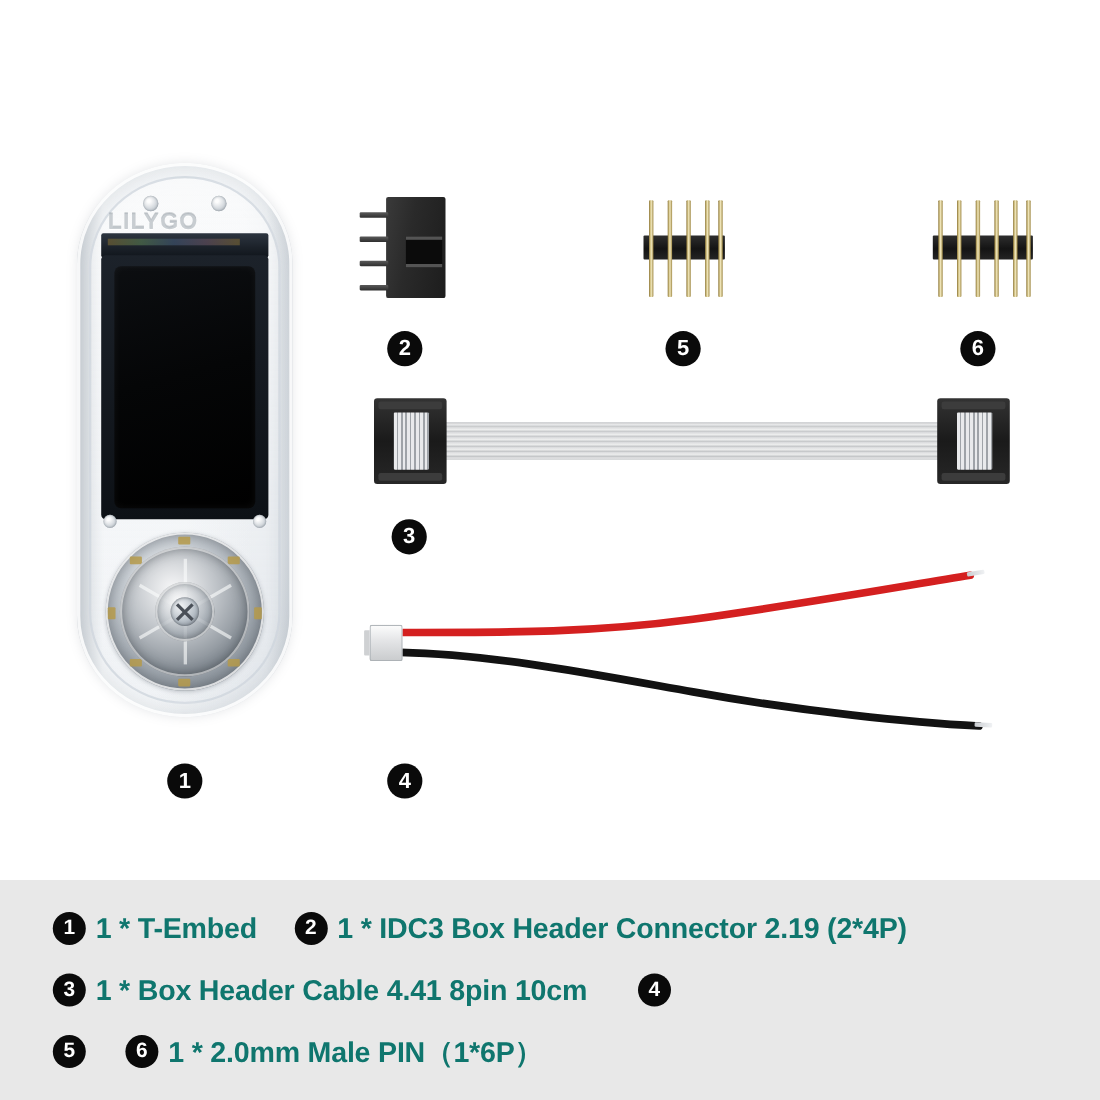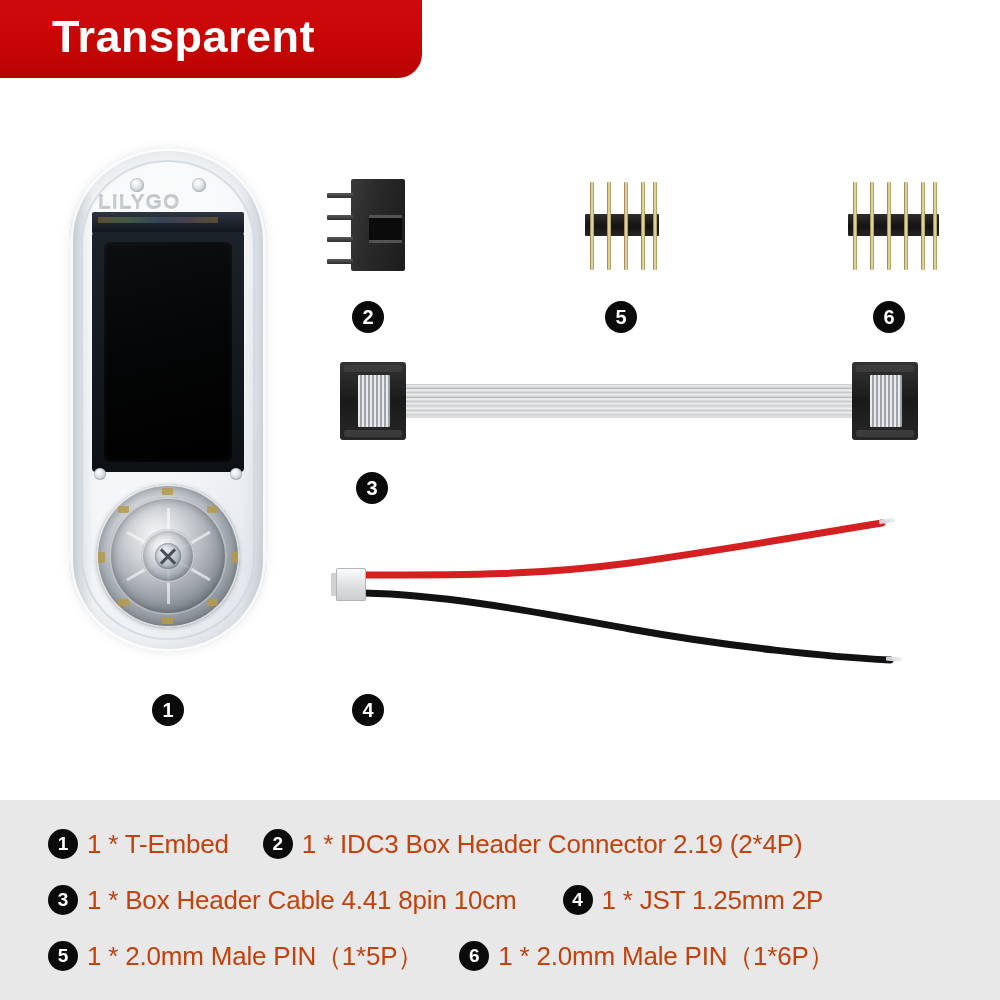--- a/index.html
+++ b/index.html
@@ -402,35 +402,33 @@
     background: #0a0a0a;
     color: #ffffff;
     font-size: 19px;
     font-weight: bold;
     line-height: 30px;
     text-align: center;
   }
   .legend-text {
     margin-left: 9px;
     font-size: 26px;
-    color: #c2410c;
+    color: #0f766e;
     letter-spacing: -0.2px;
+    font-weight: bold;
   }
   .gap-a { width: 34px; }
   .gap-b { width: 46px; }
   .gap-c { width: 36px; }
 </style>
 </head>
 <body>
 
 <div id="page">
 
-  <div class="banner">
-    <div class="banner-label">Transparent</div>
-  </div>
 
   <div class="device">
     <div class="device-inner"></div>
     <div class="device-screw screw-tl"></div>
     <div class="device-screw screw-tr"></div>
     <div class="device-logo">LILYGO</div>
     <div class="pcb-strip"></div>
     <div class="screen-bezel">
       <div class="screen"></div>
     </div>
@@ -534,28 +532,26 @@
     </div>
 
     <div class="legend-row r2">
       <div class="legend-item">
         <div class="legend-badge">3</div>
         <div class="legend-text">1 * Box Header Cable 4.41 8pin 10cm</div>
       </div>
       <div class="gap-b"></div>
       <div class="legend-item">
         <div class="legend-badge">4</div>
-        <div class="legend-text">1 * JST 1.25mm 2P</div>
       </div>
     </div>
 
     <div class="legend-row r3">
       <div class="legend-item">
         <div class="legend-badge">5</div>
-        <div class="legend-text">1 * 2.0mm Male PIN（1*5P）</div>
       </div>
       <div class="gap-c"></div>
       <div class="legend-item">
         <div class="legend-badge">6</div>
         <div class="legend-text">1 * 2.0mm Male PIN（1*6P）</div>
       </div>
     </div>
 
   </div>
 

